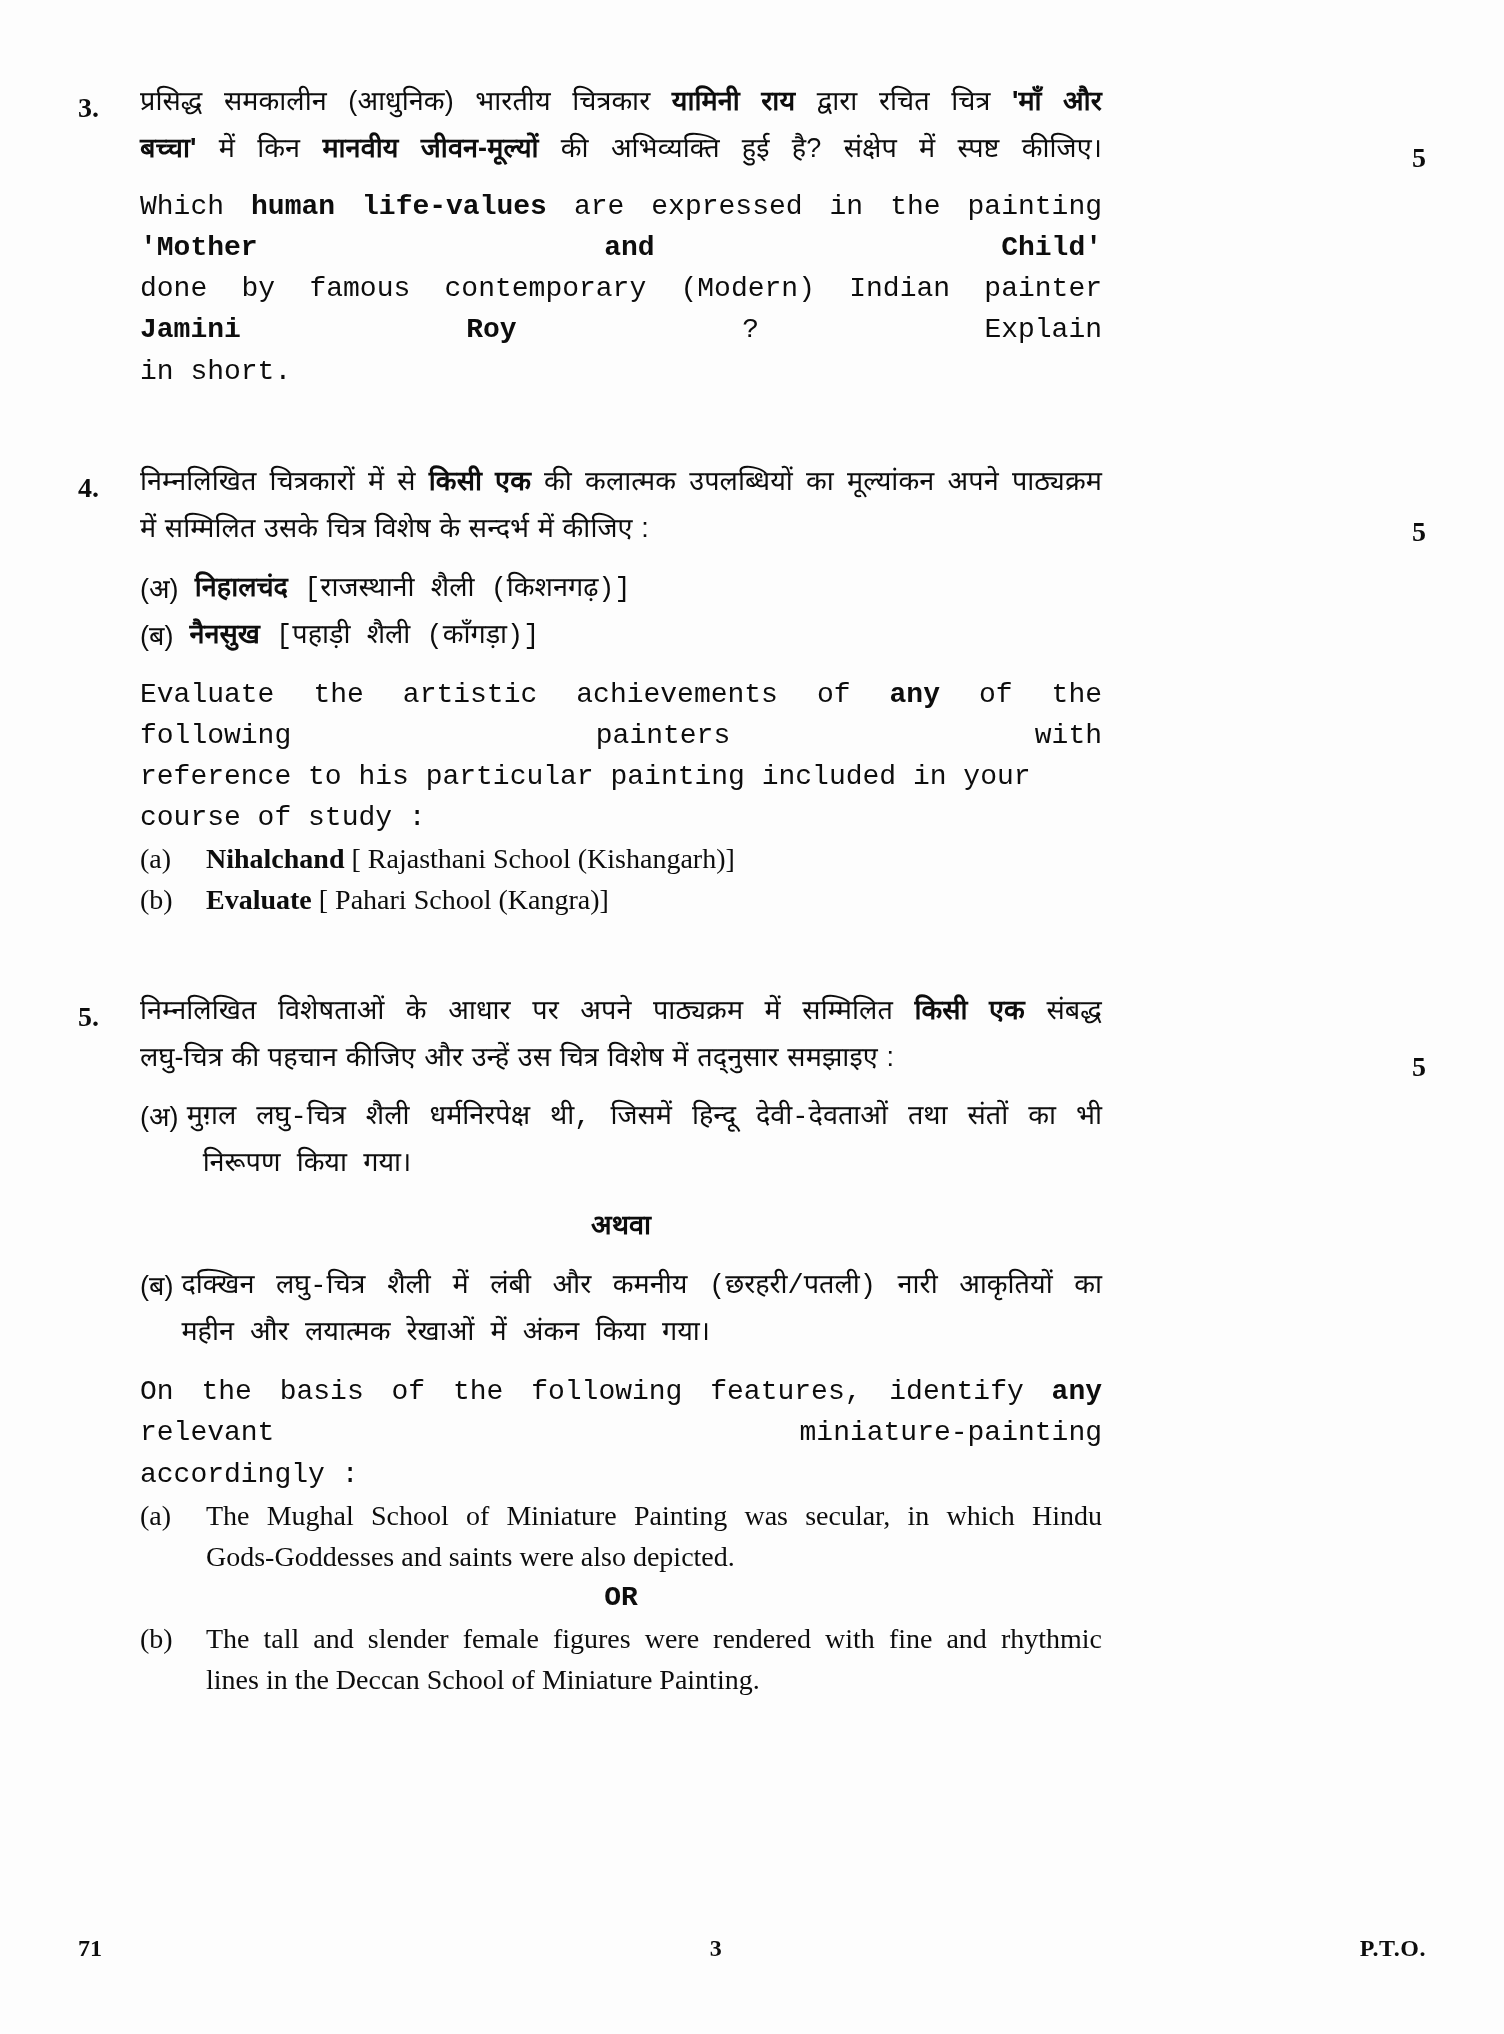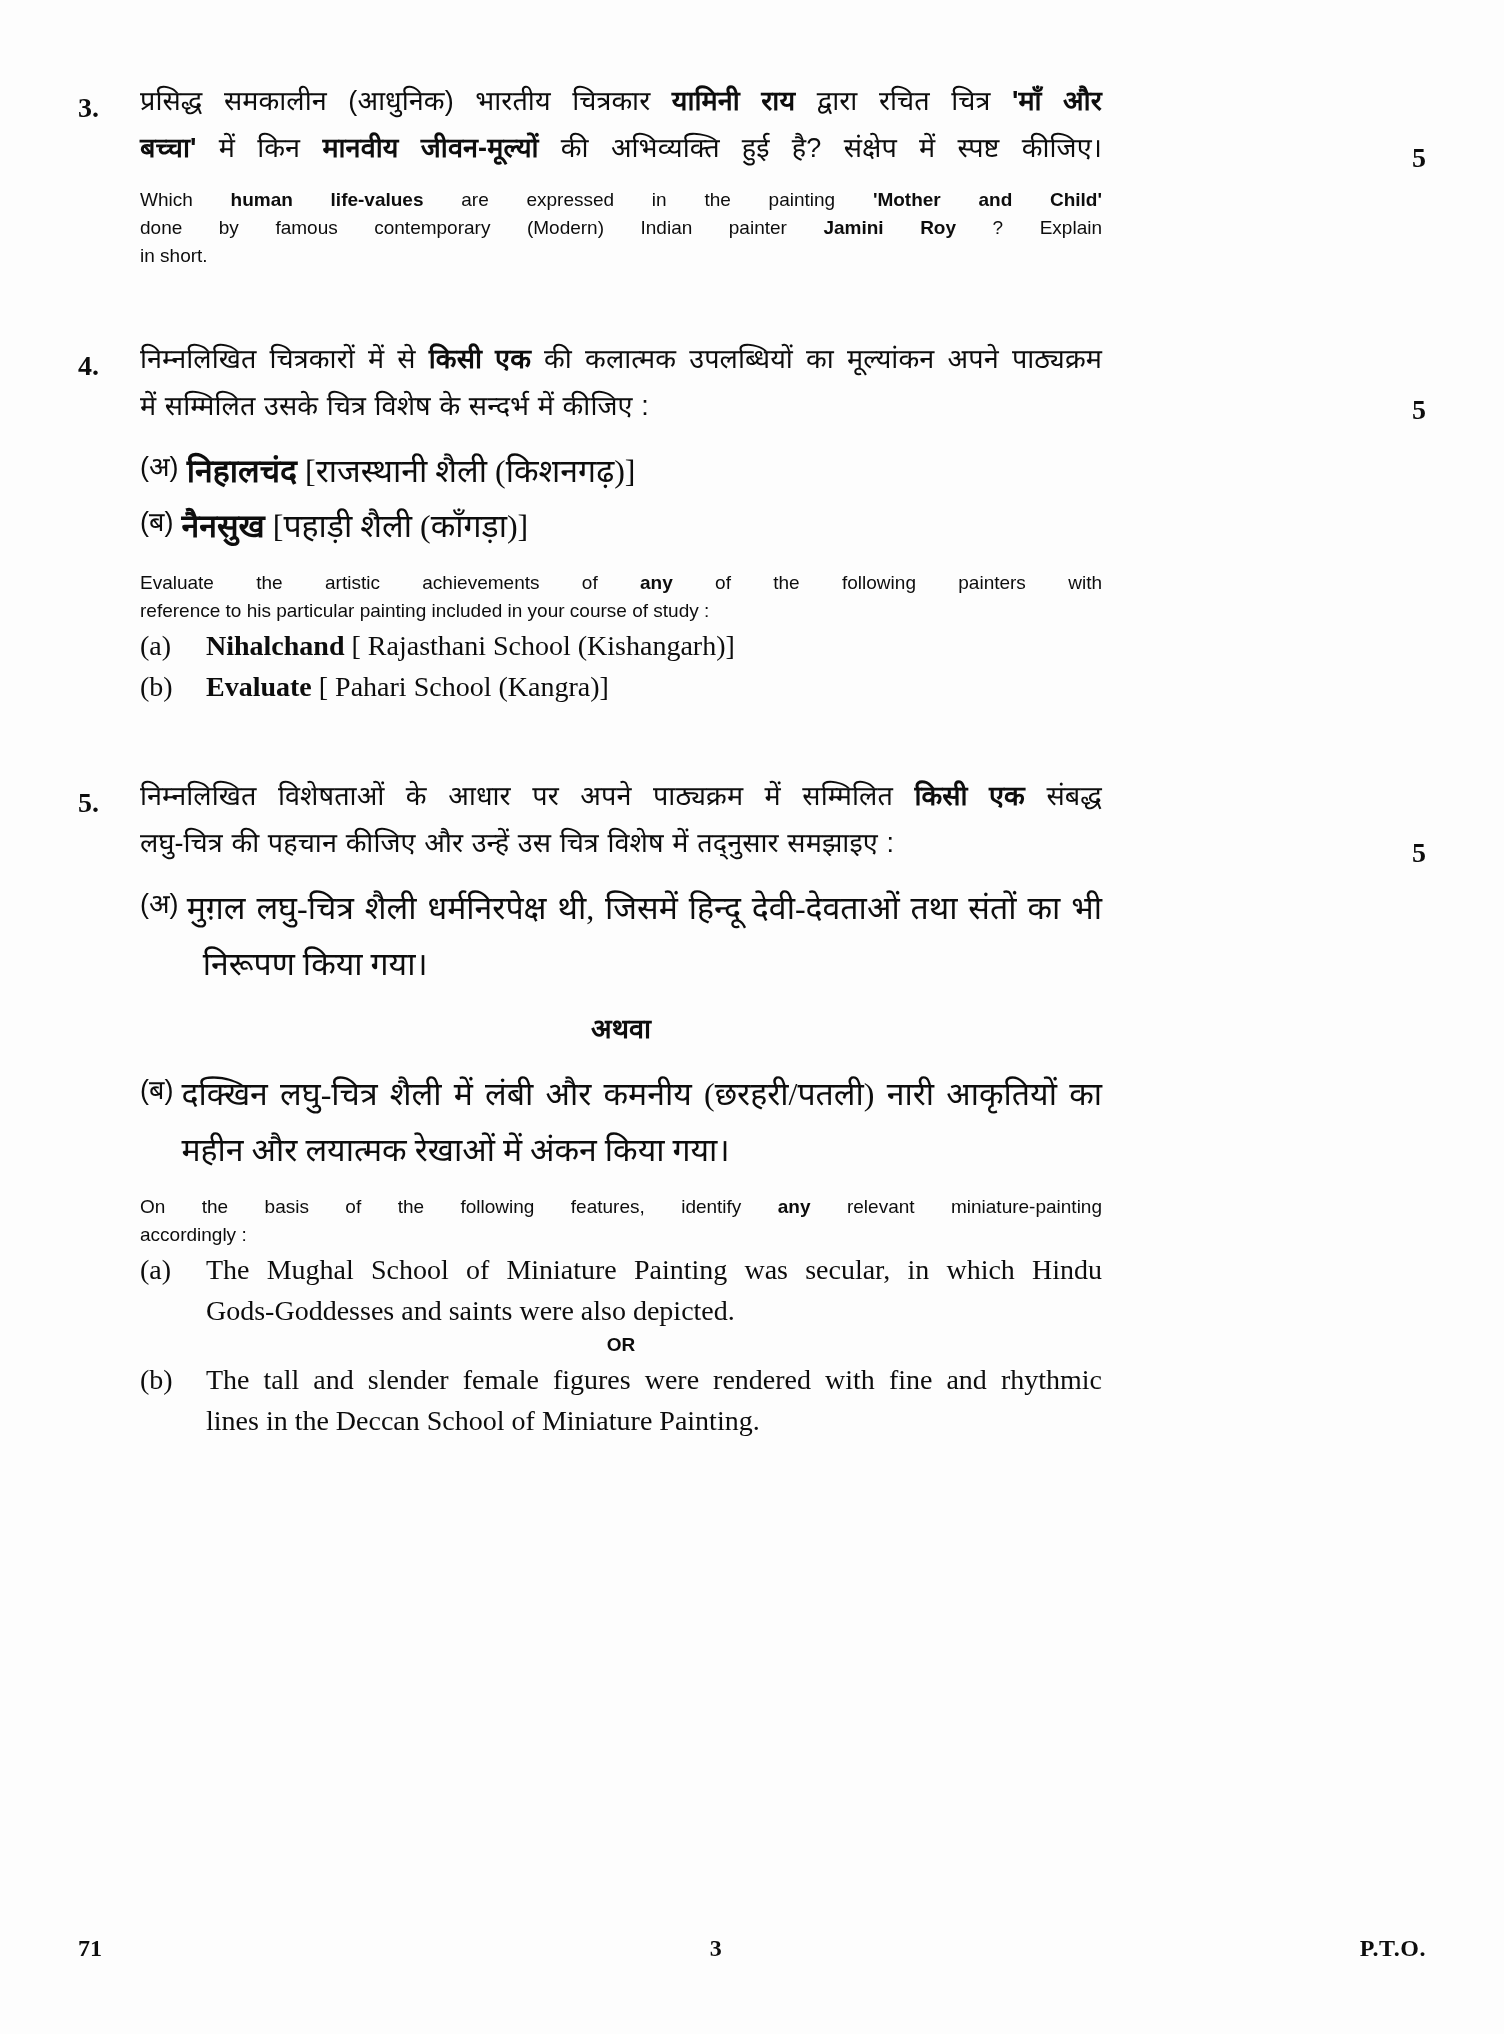--- a/index.html
+++ b/index.html
@@ -63,22 +63,22 @@
     text-align: justify;
     text-align-last: justify;
   }
   .hi-last {
     text-align: left;
   }
   .hi b, .hi strong { font-weight: bold; }
 
   
   .en {
-    font-family: Liberation Sans, sans-serif;
-    font-size: 19px;
+    font-family: Liberation Mono, monospace;
+    font-size: 28px;
     line-height: 1.47;
   }
   .en-just {
     text-align: justify;
     text-align-last: justify;
   }
   .en-last { text-align: left; }
 
   .center { text-align: center; }
   .bold { font-weight: bold; text-align: center; }
@@ -90,22 +90,22 @@
   }
   .sublabel-hi {
     flex: 0 0 auto;
     font-family: "Liberation Sans", "DejaVu Sans", sans-serif;
     font-size: 27px;
     line-height: 1.74;
     white-space: pre;
   }
   .subtext-hi {
     flex: 1 1 auto;
-    font-family: Liberation Serif, serif;
-    font-size: 32px;
+    font-family: Liberation Mono, monospace;
+    font-size: 27px;
     line-height: 1.74;
   }
   .sublabel-en {
     flex: 0 0 66px;
     font-size: 28px;
     line-height: 1.47;
   }
   .subtext-en {
     flex: 1 1 auto;
     font-size: 28px;

